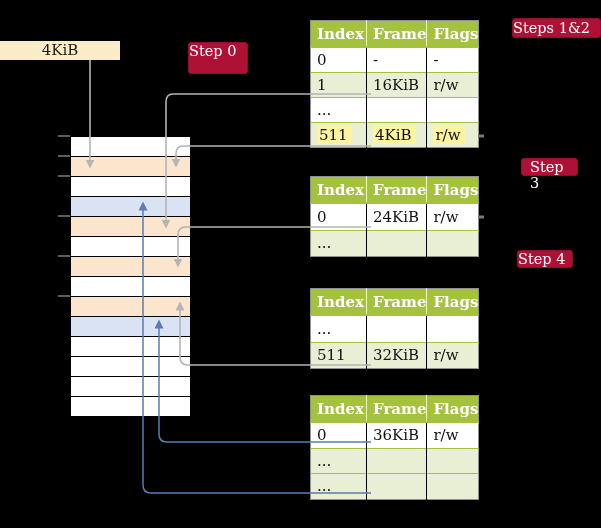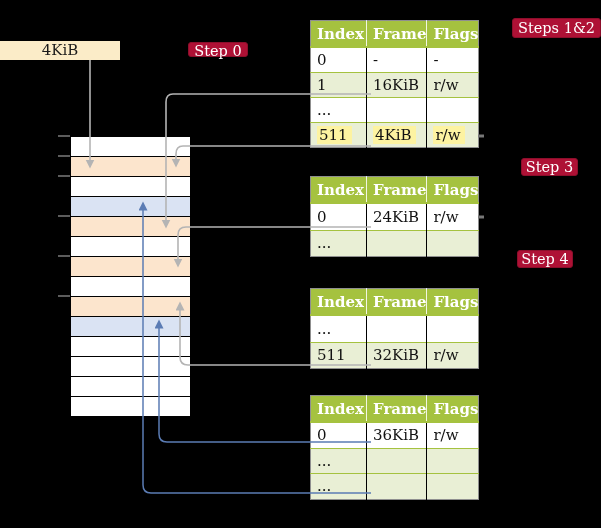--- a/index.html
+++ b/index.html
@@ -10,25 +10,25 @@
   
   .frame-box{
     position:absolute;left:0;top:41px;width:120px;height:19px;
     background:var(--cream,#fbecc8);color:#1a1a1a;font-size:15px;
     display:flex;align-items:center;justify-content:center;line-height:19px;
   }
   
   .badge{
     position:absolute;box-sizing:border-box;height:18px;
     background:var(--badge_bg,#ae1135);border:1px solid var(--badge_border,#8c0e2b);
-    border-radius:3px;color:#fff;font-size:14.5px;line-height:16px;text-align:center;
-  }
-  .badge.b-step0{left:188px;top:42px;width:60px;height:15px;}
+    border-radius:3px;color:#fff;font-size:14.5px;line-height:16px;
+  }
+  .badge.b-step0{left:188px;top:42px;width:60px;height:32px;}
   .badge.b-steps12{left:512px;top:18px;width:89px;height:20px;line-height:18px;}
-  .badge.b-step3{left:521px;top:158px;width:57px;}
+  .badge.b-step3{left:521px;top:158px;width:57px;padding-left:8px;}
   .badge.b-step4{left:517px;top:250px;width:56px;}
   
   table.ptable{
     position:absolute;left:310px;border-collapse:collapse;
     border:1px solid #8f8f8f;table-layout:fixed;background:#0369a1;
   }
   table.ptable.t1{top:20px;}  table.ptable.t2{top:176px;}
   table.ptable.t3{top:288px;} table.ptable.t4{top:395px;}
   .ptable col.c-index{width:56px;} .ptable col.c-frame{width:60px;} .ptable col.c-flags{width:51px;}
   .ptable th{

